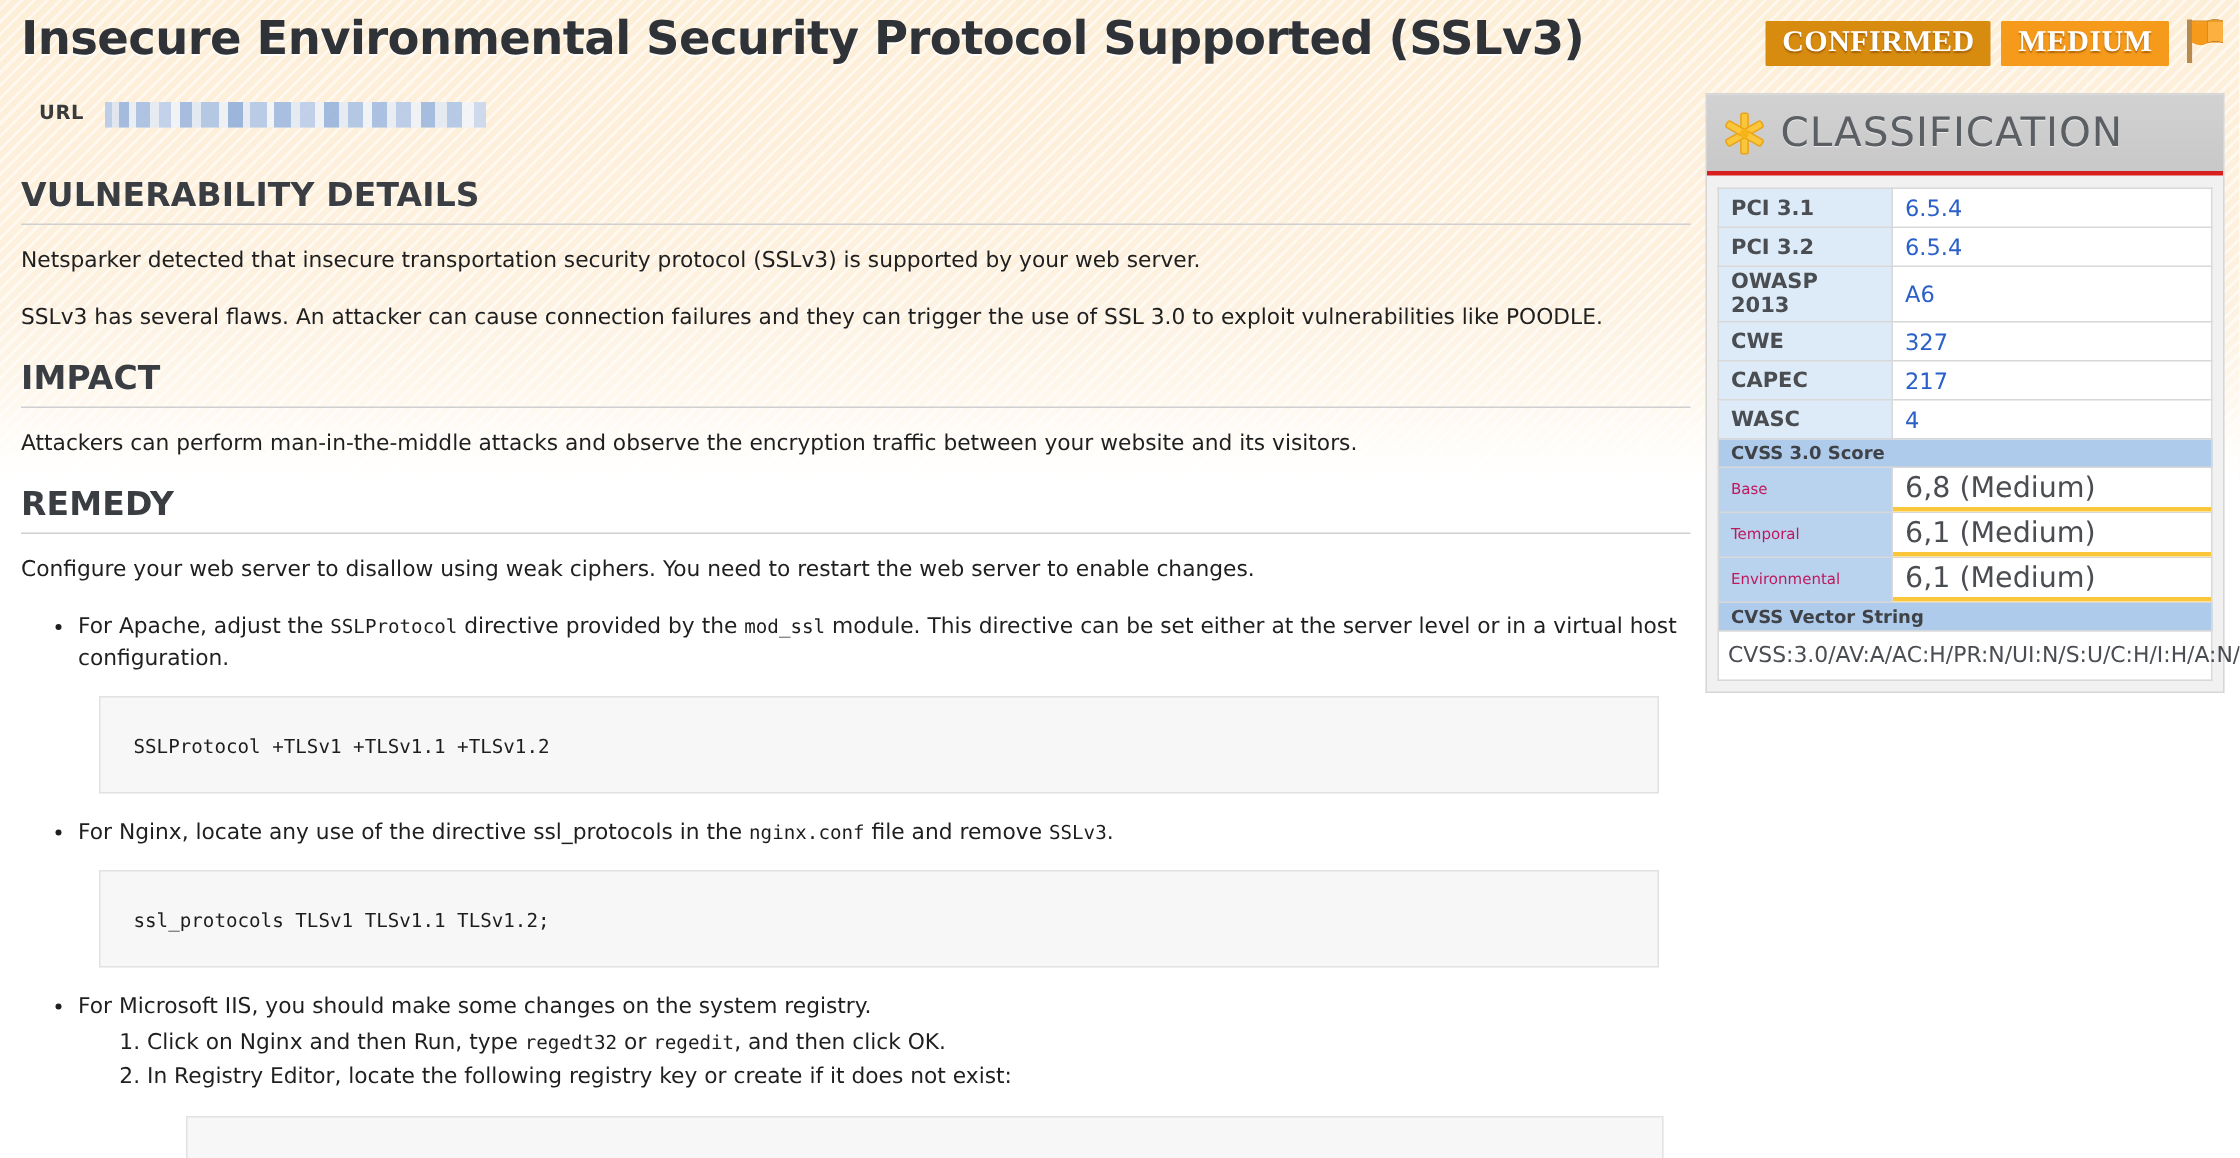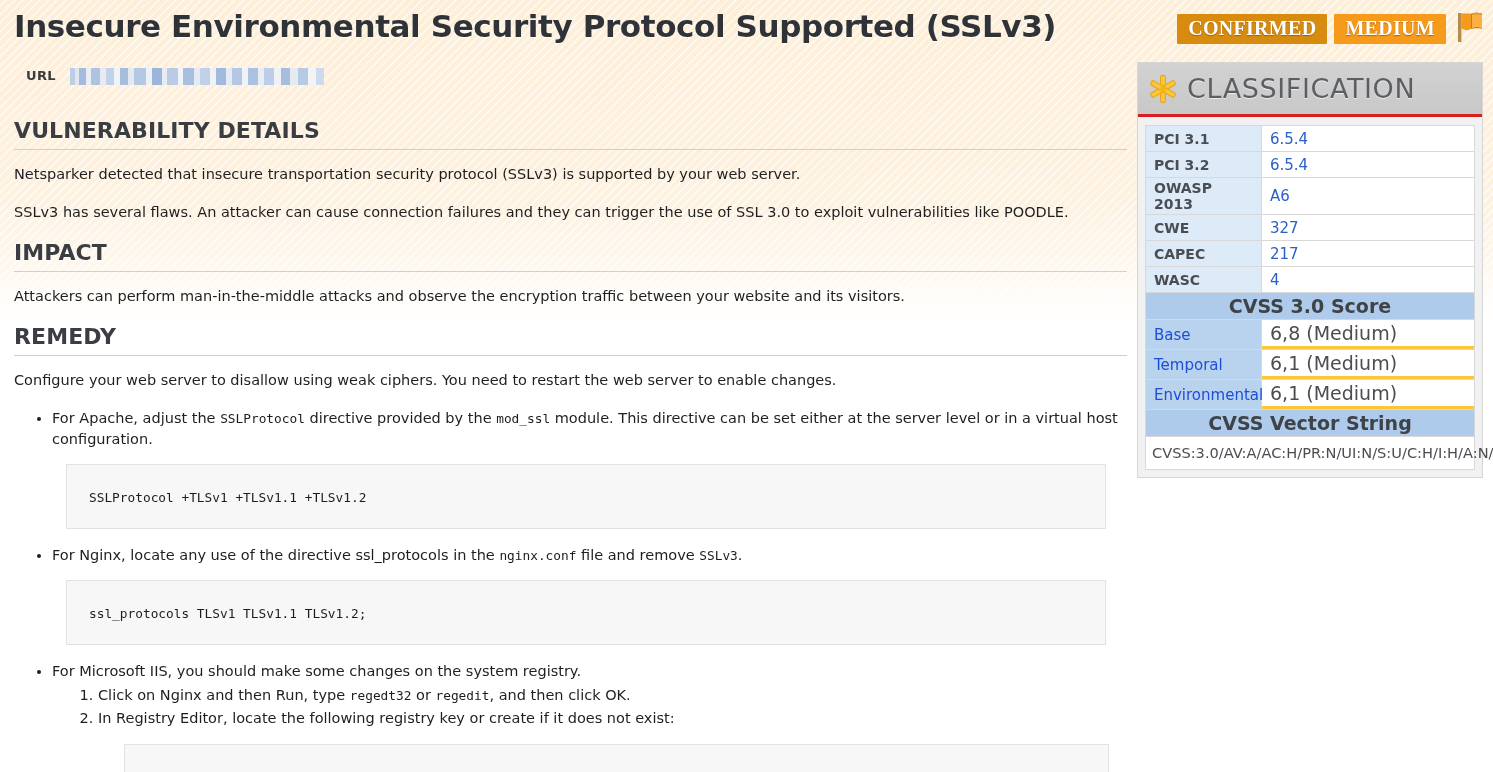--- a/index.html
+++ b/index.html
@@ -272,32 +272,31 @@
   td.cls-value {
     background: #ffffff;
   }
   td.cls-value a {
     color: #2a60c8;
     font-size: 15px;
     cursor: pointer;
   }
   tr.cvss-header td {
     background: #aecbeb;
-    text-align: center;
     font-weight: bold;
     color: #3f4348;
-    font-size: 19px;
+    font-size: 12px;
     height: 18px;
   }
   td.cvss-label {
     width: 116px;
     background: #b9d2ee;
-    color: #1d4ed8;
+    color: #be185d;
     font-weight: normal;
-    font-size: 15px;
+    font-size: 10px;
   }
   td.cvss-score {
     background: #ffffff;
     color: #4a4d52;
     font-size: 19px;
     position: relative;
     padding-bottom: 5px;
   }
   td.cvss-score .score-bar {
     position: absolute;

